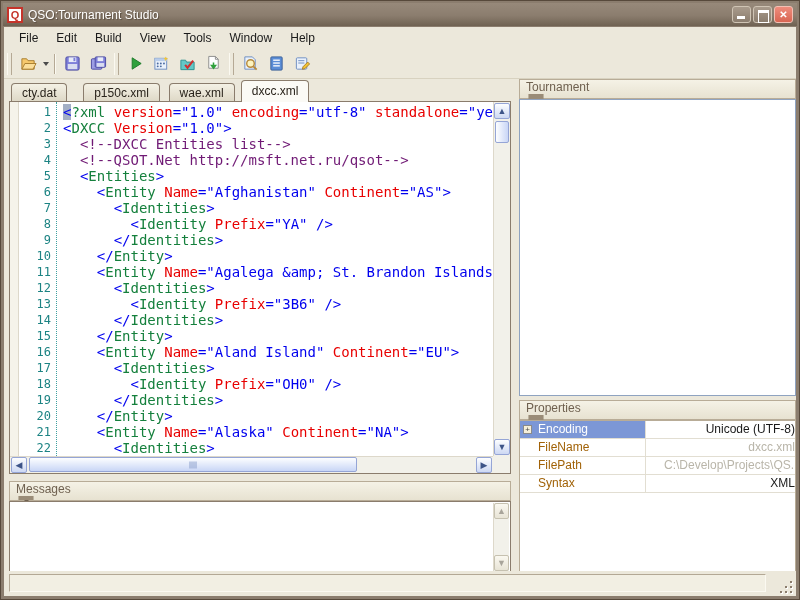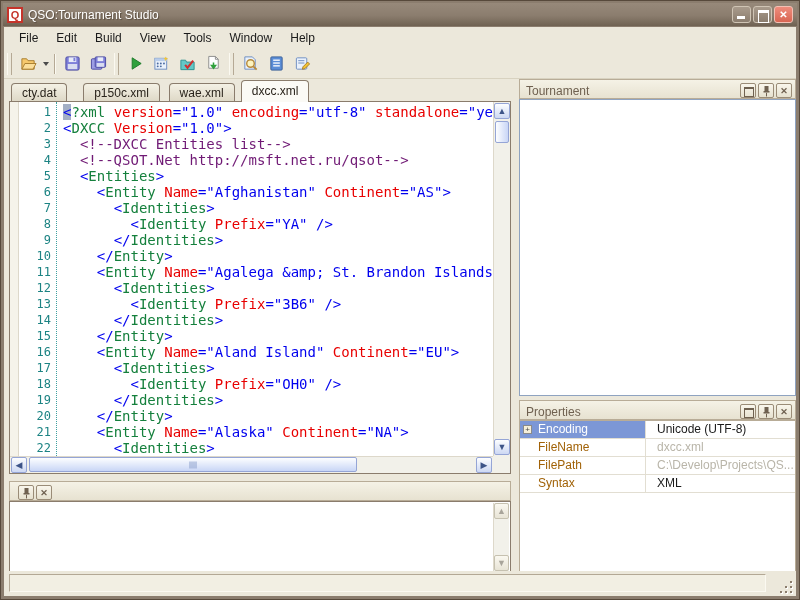--- a/index.html
+++ b/index.html
@@ -58,36 +58,36 @@
   .vscroll{position:absolute;top:0;right:0;width:17px;bottom:17px;background:#f2f1ea;border-left:1px solid #ddd8ca;}
   .hscroll{position:absolute;left:0;right:17px;bottom:0;height:17px;background:#f2f1ea;border-top:1px solid #ddd8ca;}
   .sb-btn{position:absolute;width:16px;height:16px;background:linear-gradient(#fdfeff,#cdd8f3);
           border:1px solid #95a5d6;border-radius:2px;color:#3d5488;font-size:9px;text-align:center;line-height:15px;}
   .sb-thumb{position:absolute;background:linear-gradient(90deg,#fdfeff,#c9d6f6);border:1px solid #95a5d6;border-radius:2px;}
   .hscroll .sb-thumb{top:0;height:15px;background:linear-gradient(#fdfeff,#c9d6f6);}
   .grip-dots{position:absolute;left:50%;top:50%;transform:translate(-50%,-50%);display:flex;gap:1px;}
   .grip-dots i{width:1px;height:7px;background:#8ca0cc;display:block;}
   .corner{position:absolute;right:0;bottom:0;width:17px;height:17px;background:#f2f1ea;}
   
-  .panel-header{height:20px;display:flex;align-items:flex-end;padding:0 3px 0 6px;color:#6f6150;
-                background:linear-gradient(#f5f2e6,#e7e2d1);border:1px solid #b8ac97;}
+  .panel-header{height:20px;display:flex;align-items:flex-start;padding:0 3px 0 6px;color:#6f6150;
+                background:linear-gradient(#f5f2e6,#e7e2d1);border:1px solid #b8ac97;flex-direction:column;}
   .panel-title{flex:1;}
   .ph-btn{width:16px;height:15px;margin-left:2px;border:1px solid #9a8c77;border-radius:2px;
           background:linear-gradient(#f9f6ec,#e6e1cf);position:relative;}
   .ph-btn svg{position:absolute;left:2px;top:1px;}
   .ph-btn.closeb::before{content:"\2715";position:absolute;inset:0;text-align:center;font-size:9px;line-height:14px;color:#6f6150;font-weight:bold;}
   .ph-btn.maxb::before{content:"";position:absolute;left:3px;top:3px;width:8px;height:7px;border:1px solid #6f6150;border-top:2px solid #6f6150;}
   .tournament{position:absolute;left:515px;top:52px;width:277px;height:317px;}
   .tournament .body{position:absolute;left:0;right:0;top:20px;bottom:0;background:#fff;border:1px solid #8fa3c0;}
   .properties{position:absolute;left:515px;top:373px;width:277px;height:172px;}
   .properties .body{position:absolute;left:0;right:0;top:20px;bottom:0;background:#fff;border:1px solid #b8ac97;}
   .prop-row{display:flex;height:18px;line-height:17px;border-bottom:1px solid #e2ded2;}
   .prop-name{width:126px;padding-left:18px;position:relative;color:#a16207;border-right:1px solid #e2ded2;}
   .prop-row.selected .prop-name{background:#7c97d6;color:#fff;}
-  .prop-val{flex:1;padding-left:11px;color:#1a1a1a;overflow:hidden;white-space:nowrap;}
+  .prop-val{flex:1;padding-left:18px;color:#1a1a1a;overflow:hidden;white-space:nowrap;text-align:right;}
   .prop-val.muted{color:#b9b5a9;}
   .expander{position:absolute;left:3px;top:4px;width:9px;height:9px;border:1px solid #8a8a8a;background:#f6efd9;
             color:#444;font-size:8px;line-height:7px;text-align:center;}
   
   .messages{position:absolute;left:5px;top:454px;width:502px;height:92px;}
   .messages .body{position:absolute;left:0;right:0;top:20px;bottom:0;background:#fff;border:1px solid #8a7c6c;}
   .msg-text{position:absolute;left:5px;top:4px;right:20px;white-space:pre;color:#1a1a1a;}
   .msg-scroll{position:absolute;top:1px;right:1px;bottom:1px;width:16px;background:#f2f1ea;border-left:1px solid #ddd8ca;}
   .msg-scroll .sb-btn{color:#a8a49a;border-color:#c6c1b0;background:linear-gradient(#faf8f0,#e8e4d6);}
   
@@ -259,20 +259,21 @@
               <i></i>
             </span>
         </div>
         <div class="sb-btn" style="right:1px;top:0;">▶</div>
       </div>
       <div class="corner"></div>
     </div>
 
     <div class="messages">
       <div class="panel-header">
+        <span class="panel-title">Messages</span>
         <div class="ph-btn">
           <svg viewBox="0 0 10 12" width="11" height="12">
               <rect x="3" y="1" width="4" height="5" fill="#6f6150"></rect>
               <rect x="2" y="6" width="6" height="1.5" fill="#6f6150"></rect>
               <rect x="4.5" y="7.8" width="1" height="3.6" fill="#6f6150"></rect>
             </svg>
         </div>
         <div class="ph-btn closeb"></div>
       </div>
       <div class="body">

